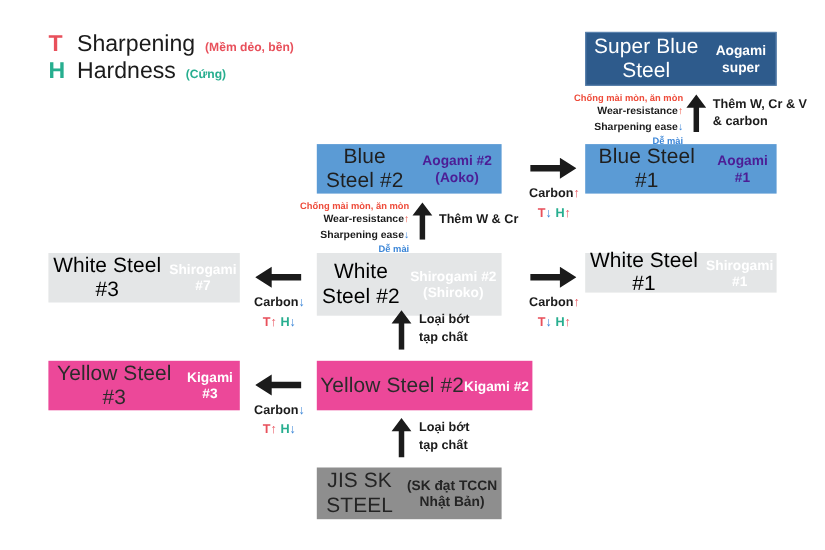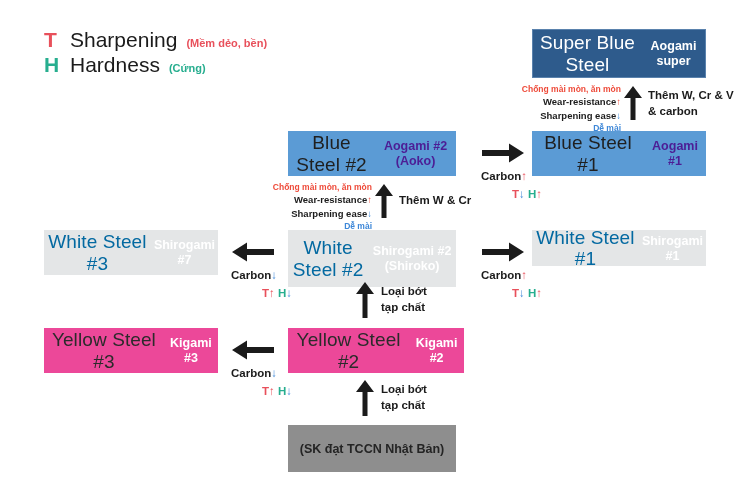--- a/index.html
+++ b/index.html
@@ -37,21 +37,21 @@
     align-items:center;justify-content:center;
     text-align:center;
   }
   .box .title{
     font-size:19px;line-height:1.12;letter-spacing:.1px;
   }
   .box .sub{
     font-size:12.5px;font-weight:700;line-height:1.2;margin-top:1px;
   }
   .box.gray{background:#e4e6e7;}
-  .box.gray .title{color:#0369a1;}
+  .box.gray .title{color:#000000;}
   .box.gray .sub{color:#ffffff;}
 
   .box.yellow{background:#ec4899;}
   .box.yellow .title{color:#2b2b2b;}
   .box.yellow .sub{color:#ffffff;}
 
   .box.blue{background:#5b9bd5;}
   .box.blue .title{color:#1f1f1f;}
   .box.blue .sub{color:#4c1d95;}
 
@@ -66,21 +66,21 @@
   
   .harrow{position:absolute;}
   .harrow svg{display:block;}
 
   
   .hlabel{
     position:absolute;text-align:center;
     font-size:11.5px;font-weight:700;line-height:1.55;
     white-space:nowrap;color:#1b1b1b;
   }
-  .hlabel .l2{display:block;text-align:right;}
+  .hlabel .l2{display:block;}
   .t-red{color:#e8505b;}
   .h-green{color:#27ae8f;}
   .up-red{color:#e8505b;}
   .down-blue{color:#3d87d8;}
 
   
   .varrow{position:absolute;}
   .varrow svg{display:block;}
   .vlabel{
     position:absolute;font-size:11.5px;font-weight:700;
@@ -245,32 +245,33 @@
     </svg>
   </div>
   <div class="hlabel" style="left:216px;top:365px;width:76px;">
     <span>Carbon</span><span class="down-blue">↓</span>
     <span class="l2">
       <span class="t-red">T</span><span class="up-red">↑</span>
       <span class="h-green">H</span><span class="down-blue">↓</span>
     </span>
   </div>
 
-  <div class="box yellow" style="left:288px;top:328px;width:176px;height:45px;">
+  <div class="box yellow" style="left:288px;top:328px;width:196px;height:45px;">
     <div class="title">Yellow Steel #2</div>
     <div class="sub">Kigami #2</div>
   </div>
 
   <div class="varrow" style="left:355px;top:378px;">
     <svg width="20" height="38" viewBox="0 0 20 38" aria-hidden="true">
       <path d="M10 2 L19 14 L12.5 14 L12.5 38 L7.5 38 L7.5 14 L1 14 Z" fill="#1b1b1b"></path>
     </svg>
   </div>
   <div class="vlabel" style="left:381px;top:382px;">
     <div>Loại bớt</div>
     <div>tạp chất</div>
   </div>
 
   <div class="box darkgray" style="left:288px;top:425px;width:168px;height:47px;">
+    <div class="title">JIS SK STEEL</div>
     <div class="sub">(SK đạt TCCN Nhật Bản)</div>
   </div>
 
 </div>
 
 </body></html>

